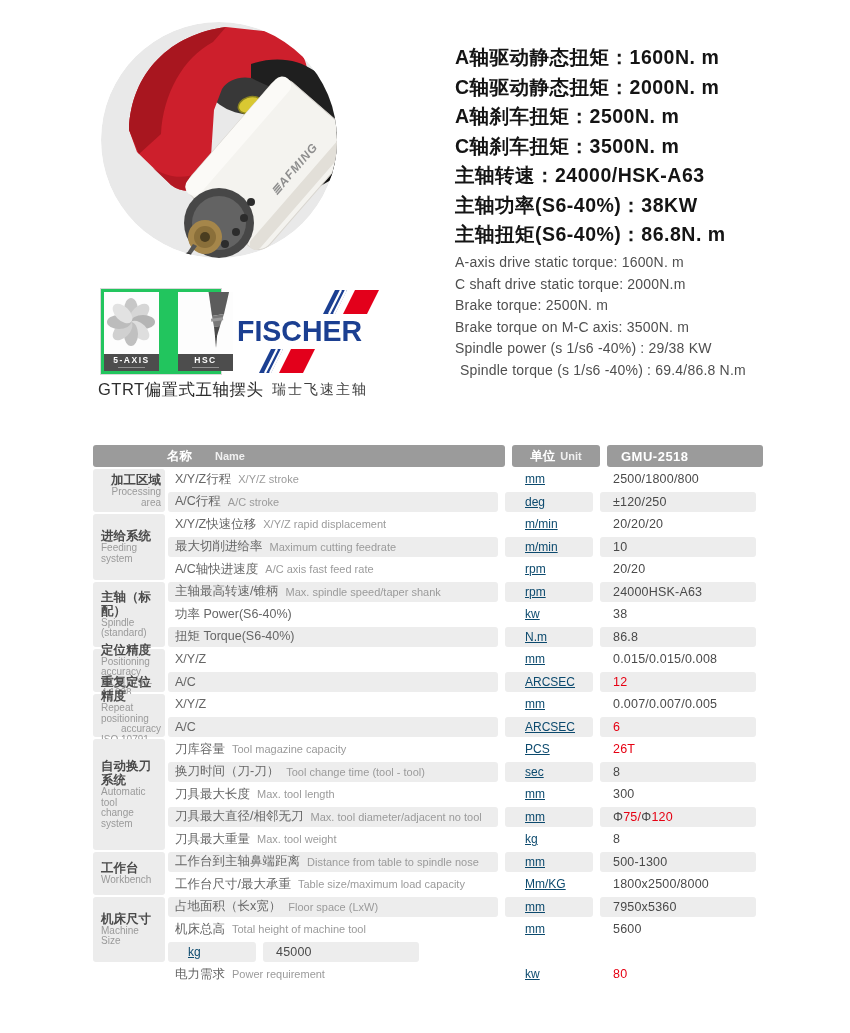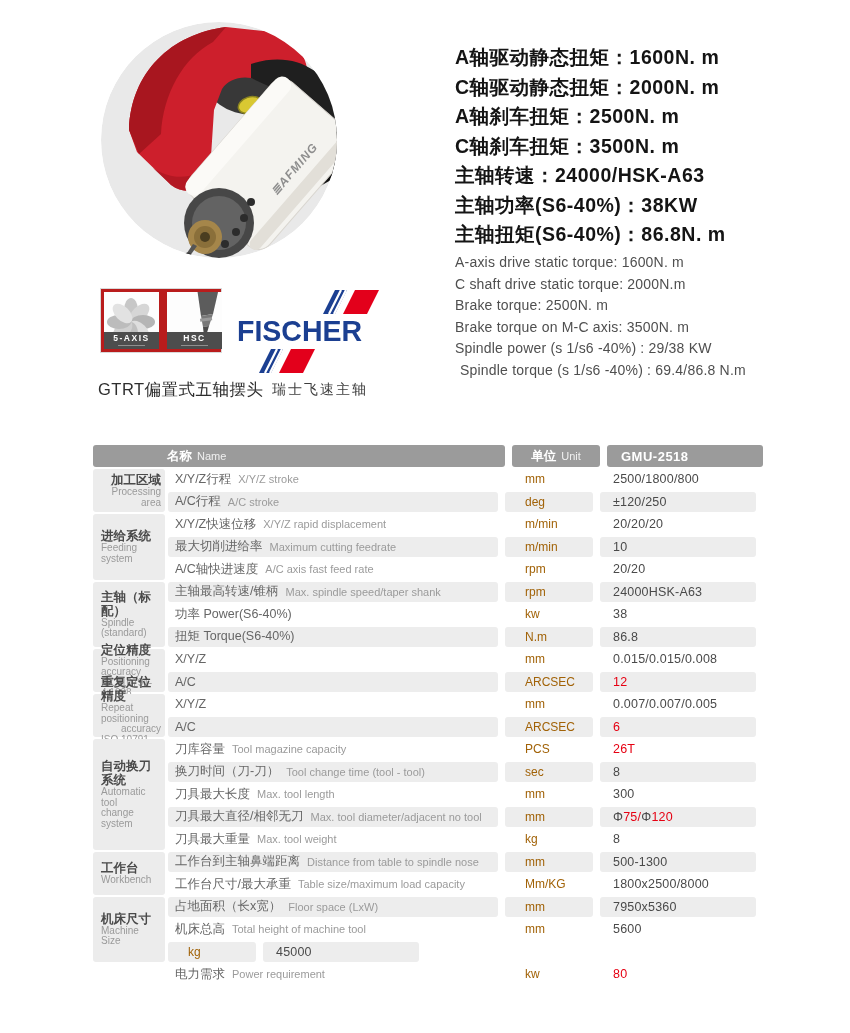--- a/index.html
+++ b/index.html
@@ -10,56 +10,56 @@
   }
   
   .photo { position:absolute; left:101px; top:22px; width:236px; height:236px; }
   
   .specs-cn { position:absolute; left:455px; top:43px; }
   .specs-cn .line { font-size:19.5px; font-weight:bold; color:#141414; line-height:29.5px; letter-spacing:.5px; white-space:nowrap; }
   .specs-en { position:absolute; left:455px; top:252px; }
   .specs-en .line { font-size:14px; color:#4f4f4f; line-height:21.6px; white-space:nowrap; letter-spacing:.2px; }
   .specs-en .line:nth-child(6), .specs-en .line:nth-child(7) { padding-left:5px; }
   
-  .badge-box { position:absolute; left:100px; top:288px; width:122px; height:65px;
-    border:1px solid #d9d9d9; background:#b91c1c; display:flex; gap:8px; padding:3px; }
+  .badge-box { position:absolute; left:100px; top:288px; width:122px; height:87px;
+    border:1px solid #d9d9d9; background:#22c55e; display:flex; gap:19px; padding:3px; }
   .badge { flex:1; display:flex; flex-direction:column; background:#fff; }
   .badge .img { flex:1; position:relative; overflow:hidden; background:#fdfdfd; }
   .badge .bar { height:17px; background:#4d4d4d; color:#fff; text-align:center;
     font-size:8.5px; font-weight:bold; letter-spacing:1.5px; line-height:13px; }
   .badge .bar .tiny { display:block; height:3px; margin:0 14px; border-top:1px solid #8f8f8f; }
   .gtrt-caption { position:absolute; left:98px; top:379px; font-size:16.5px; color:#2e2e2e; letter-spacing:.5px; white-space:nowrap; }
   
   .fischer { position:absolute; left:237px; top:290px; width:154px; }
   .fischer .stripes-top { display:flex; justify-content:flex-end; padding-right:4px; }
   .fischer .wordmark { font-size:30px; font-weight:bold; color:#1b3f91; letter-spacing:0;
     transform:scaleX(.95); transform-origin:left; line-height:30px; margin-top:2px; }
   .fischer .stripes-bottom { display:flex; justify-content:flex-start; padding-left:12px; margin-top:3px; }
   .fischer-caption { position:absolute; left:272px; top:381px; font-size:14px; color:#3d3d3d; letter-spacing:2px; }
   
   .spec-table { position:absolute; left:93px; top:445px; width:672px; }
   .thead { display:flex; height:22px; margin-bottom:1px; }
   .th { background:#9b9b9b; color:#fff; border-radius:3px; display:flex; align-items:center; }
-  .th-name { width:412px; padding-left:74px; margin-right:7px; }
+  .th-name { width:412px; padding-left:74px; margin-right:7px;gap:18px; }
   .th-unit { width:88px; justify-content:center; margin-right:7px; }
   .th-model { width:156px; padding-left:14px; font-weight:bold; font-size:13px; letter-spacing:.5px; }
   .th .cnl { font-size:12.5px; font-weight:bold; margin-right:5px; }
-  .th .enl { font-size:11px; opacity:.85; font-weight:normal; }
+  .th .enl { font-size:11px; opacity:.85; font-weight:bold; }
   .tgroup { position:relative; }
   .cat { position:absolute; left:0; top:1px; width:72px; background:#ececec; border-radius:3px;
     padding:0 4px 0 8px; display:flex; flex-direction:column; justify-content:center; }
   .cat .l1 { font-size:12.5px; font-weight:bold; color:#4a4a4a; line-height:14px; }
   .cat .ln { font-size:10px; color:#9a9a9a; line-height:10.5px; }
   .trow { display:flex; height:22.5px; margin-left:75px; align-items:flex-start; }
   .cell { height:20.5px; margin-top:1px; border-radius:3px; display:flex; align-items:center; background:transparent; }
   .trow.stripe .cell { background:#ededed; }
   .name-cell { width:330px; padding-left:7px; margin-right:7px; overflow:hidden; white-space:nowrap; }
   .name-cn { font-size:12.5px; color:#666; margin-right:7px;text-align:right; }
   .name-en { font-size:11px; color:#9b9b9b; }
-  .unit-cell { width:88px; padding-left:20px; margin-right:7px; font-size:12px; color:#a16207; }
+  .unit-cell { width:88px; padding-left:20px; margin-right:7px; font-size:12px; color:#0c4a6e;text-decoration:underline; }
   .value-cell { width:156px; padding-left:13px; font-size:12.5px; color:#4a4a4a; letter-spacing:.2px; }
   .red { color:#e60012; }
 </style>
 </head>
 <body>
 
 <div class="photo">
   <svg width="236" height="236" viewBox="0 0 236 236">
     <defs>
         <clipPath id="circ">

